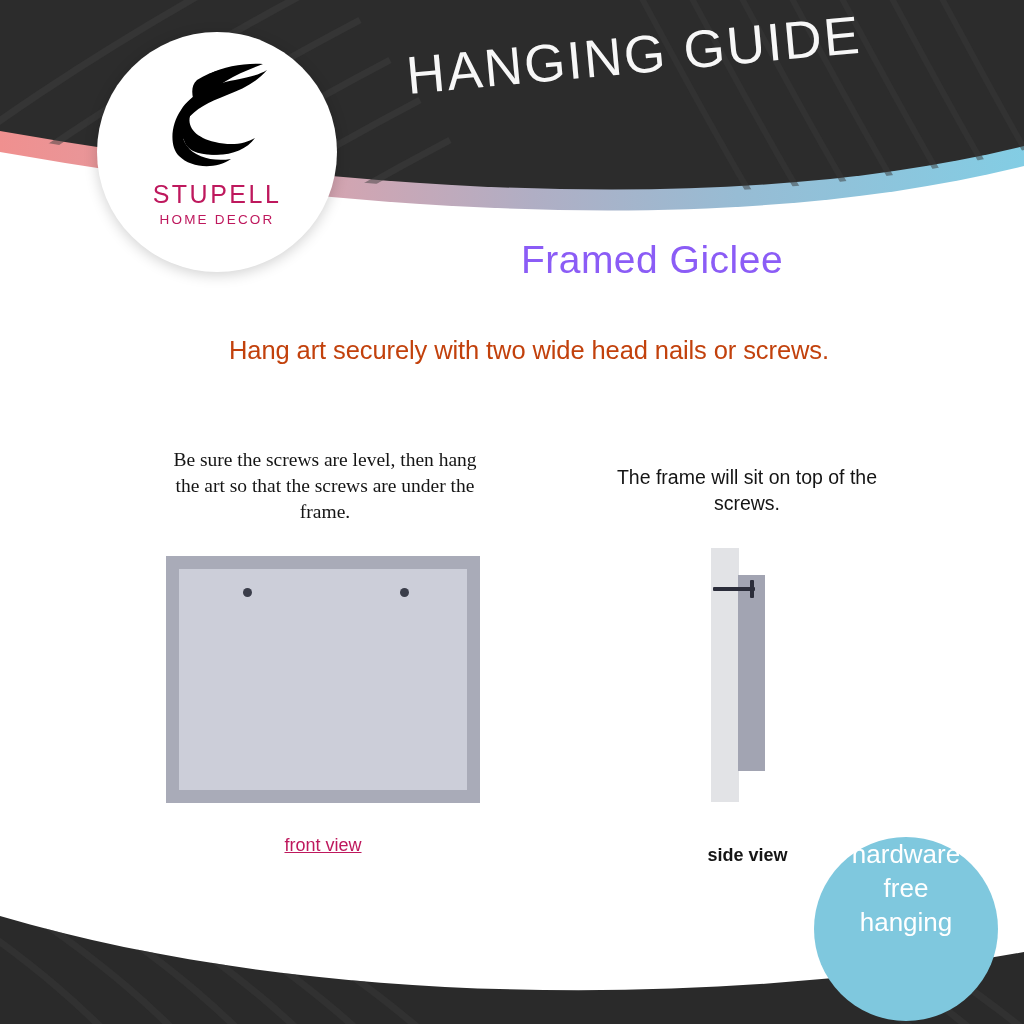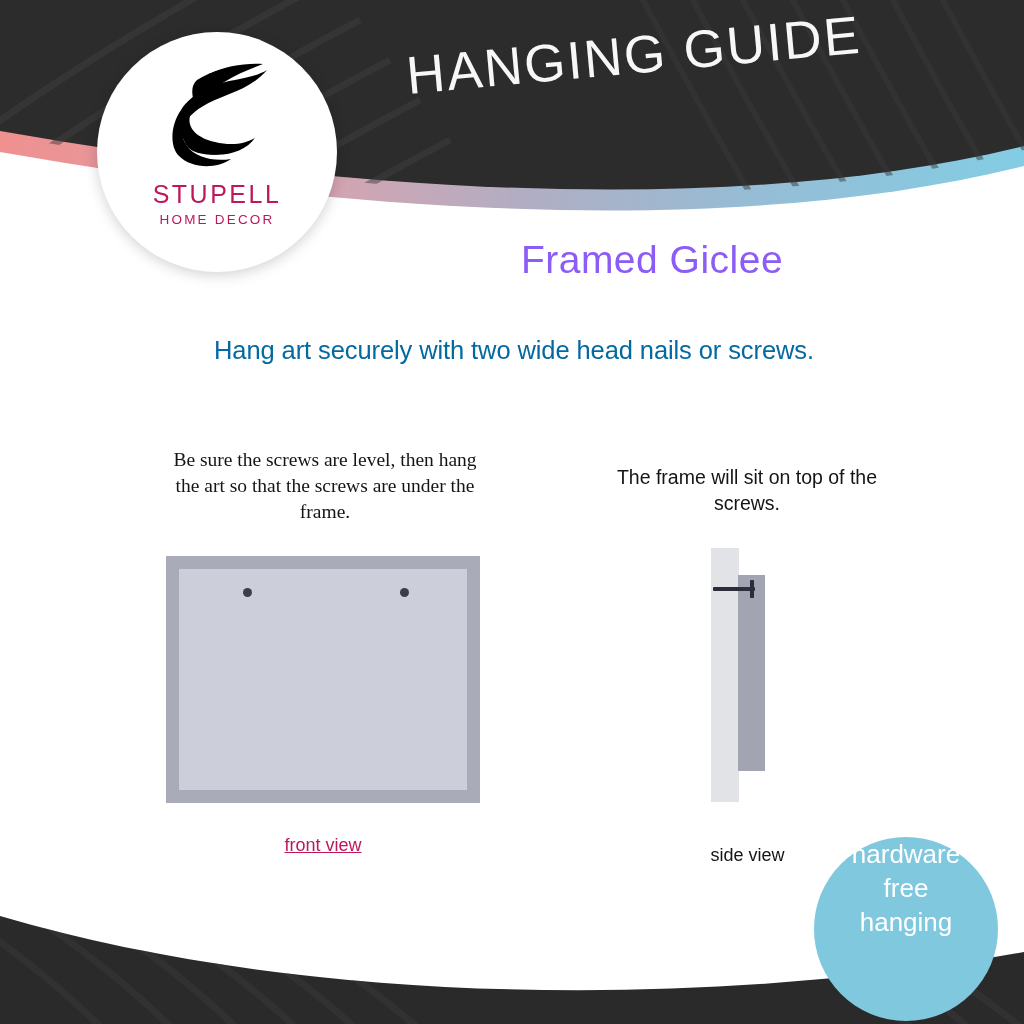--- a/index.html
+++ b/index.html
@@ -92,25 +92,25 @@
     text-align: center;
     color: #8b5cf6;
     font-size: 39px;
     font-weight: 300;
     letter-spacing: 0.5px;
   }
 
   
   #main-instruction {
     position: absolute;
-    left: 64px;
+    left: 79px;
     top: 336px;
     width: 900px;
     text-align: center;
-    color: #0369a1;
+    color: #c2410c;
     font-size: 25.5px;
     font-weight: 500;
     letter-spacing: -0.1px;
   }
 
   
   .caption-block {
     position: absolute;
     color: #151515;
     font-size: 19.5px;
@@ -213,21 +213,21 @@
     border-radius: 1px;
   }
   #side-view-label {
     position: absolute;
     left: 660px;
     top: 845px;
     width: 175px;
     text-align: center;
     color: #151515;
     font-size: 18px;
-    font-weight: 400;
+    font-weight: 700;
   }
 
   
   #hardware-badge {
     position: absolute;
     left: 814px;
     top: 837px;
     width: 184px;
     height: 184px;
     border-radius: 50%;

